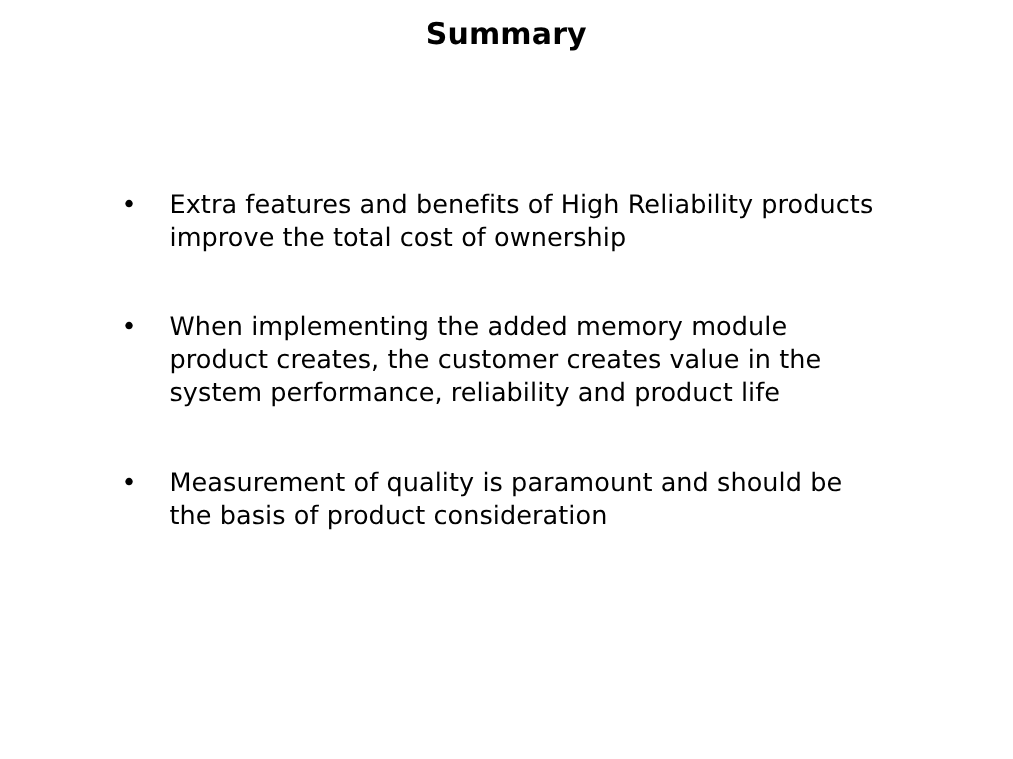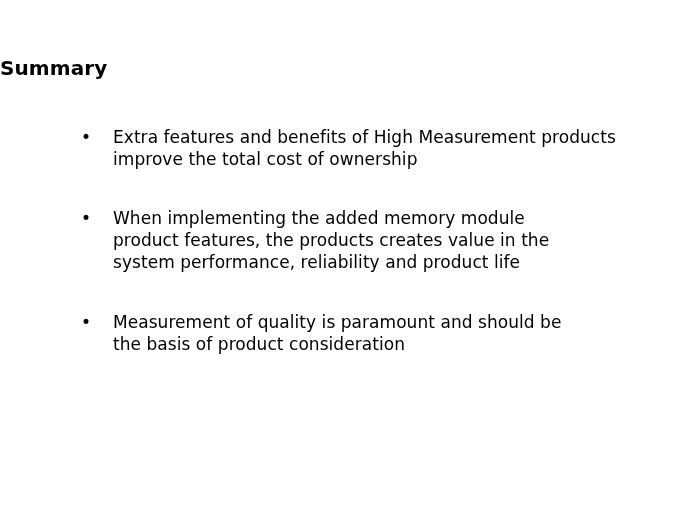--- a/index.html
+++ b/index.html
@@ -19,27 +19,26 @@
     position: relative;
     width: 675px;
     height: 506px;
     background: #ffffff;
   }
   .slide-title {
     position: absolute;
     left: 0;
     top: 9px;
     width: 675px;
-    text-align: left;
+    text-align: center;
     font-size: 20px;
     font-weight: bold;
     letter-spacing: 0.1px;
     line-height: 26px;
     color: #000000;
-    margin-top: 46px;
   }
   .bullet-list {
     position: absolute;
     left: 78px;
     top: 126px;
     width: 540px;
   }
   .bullet-item {
     position: relative;
     display: block;
@@ -75,28 +74,28 @@
 <body>
 
 <div class="slide">
 
   <div class="slide-title">Summary</div>
 
   <div class="bullet-list">
 
     <div class="bullet-item gap-1">
       <span class="bullet-marker">•</span>
-      <span class="bullet-text">Extra features and benefits of High Measurement products
+      <span class="bullet-text">Extra features and benefits of High Reliability products
 improve the total cost of ownership</span>
     </div>
 
     <div class="bullet-item gap-2">
       <span class="bullet-marker">•</span>
       <span class="bullet-text">When implementing the added memory module
-product features, the products creates value in the
+product creates, the customer creates value in the
 system performance, reliability and product life</span>
     </div>
 
     <div class="bullet-item">
       <span class="bullet-marker">•</span>
       <span class="bullet-text">Measurement of quality is paramount and should be
 the basis of product consideration</span>
     </div>
 
   </div>

